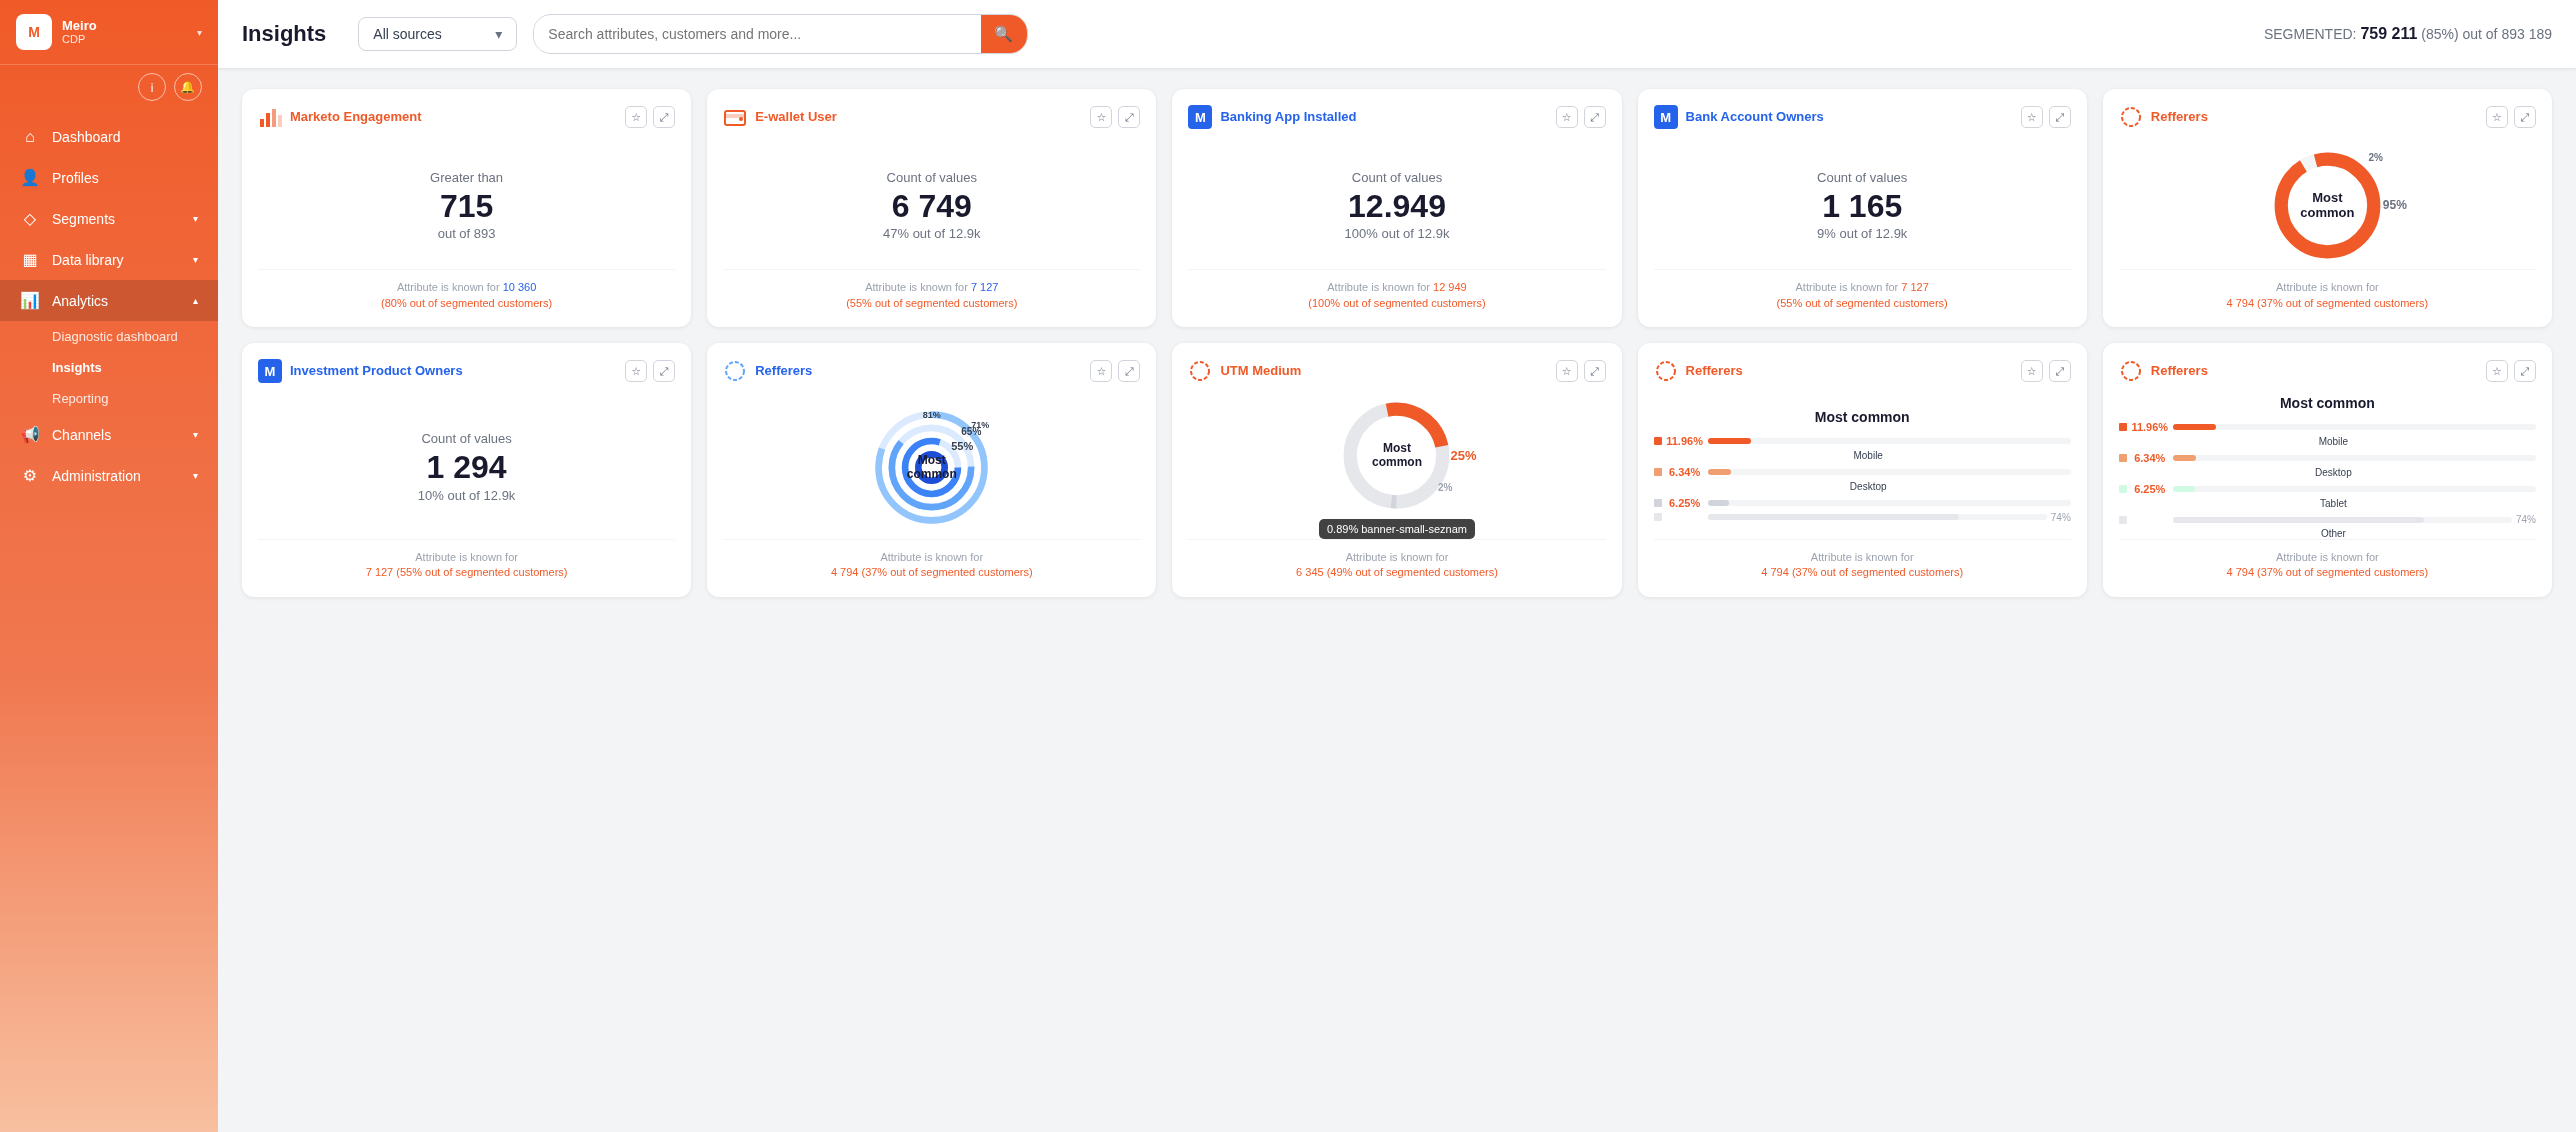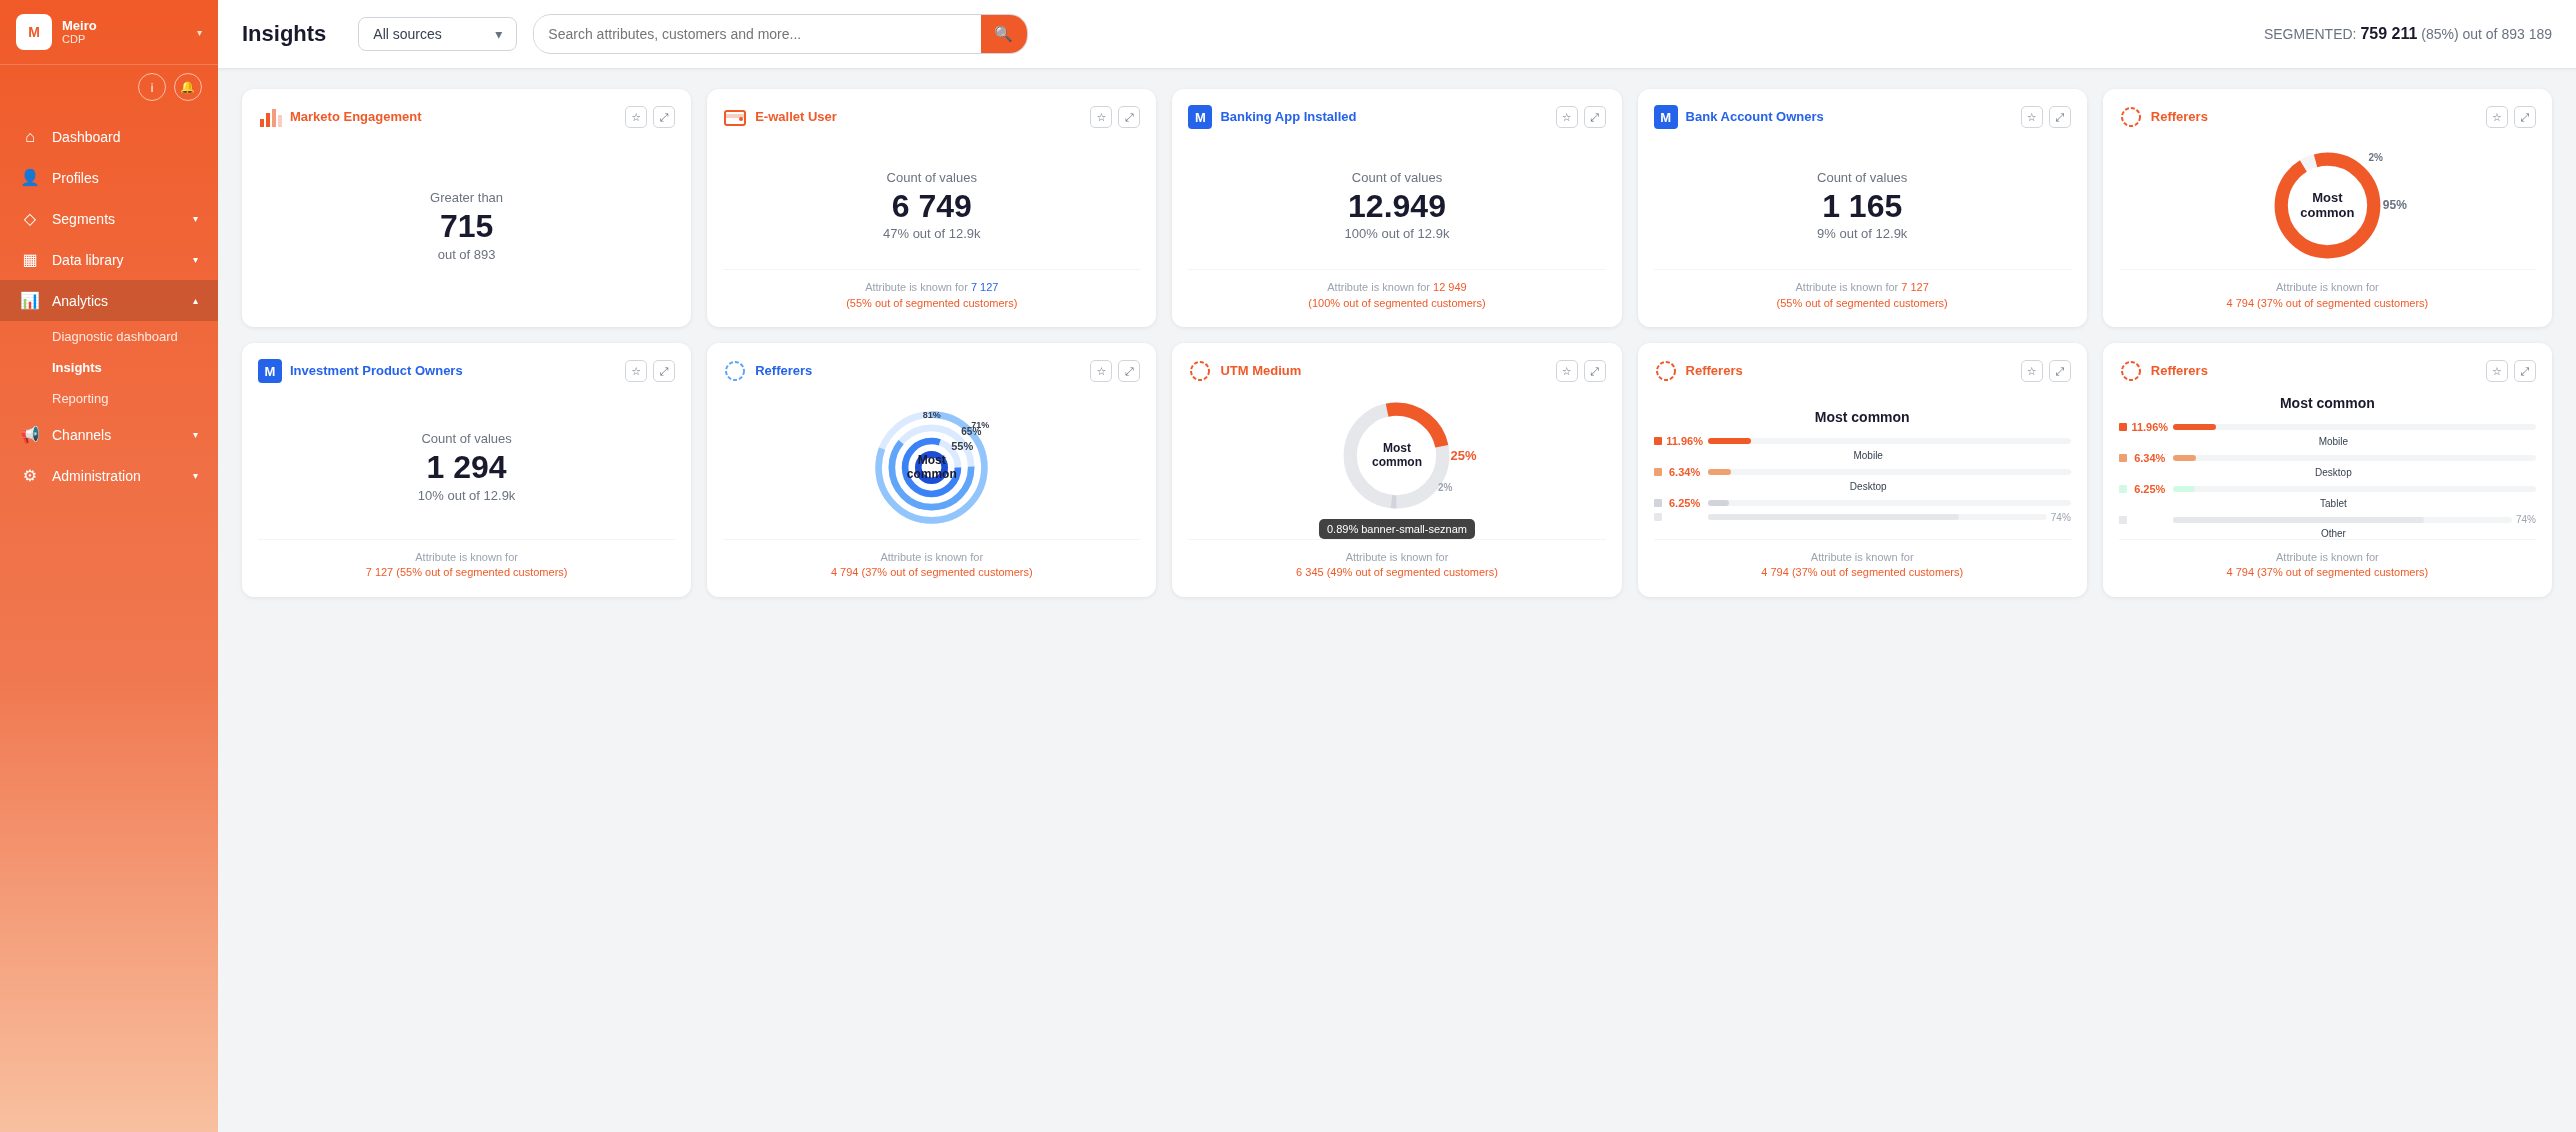--- a/index.html
+++ b/index.html
@@ -309,20 +309,24 @@
           <span class="card-title orange">Marketo Engagement</span>
           <div class="card-actions">
             <button class="card-action-btn">☆</button>
             <button class="card-action-btn">⤢</button>
           </div>
         </div>
         <div class="card-body">
           <div class="card-label">Greater than</div>
           <div class="card-number">715</div>
           <div class="card-sub">out of 893</div>
+        </div>
+        <div class="card-footer">
+          Attribute is known for <a href="#">10 360</a><br>
+          <a href="#" style="color:#f05a28">(80% out of segmented customers)</a>
         </div>
       </div>
 
       <div class="card">
         <div class="card-header">
           <svg class="card-icon" viewBox="0 0 24 24">
             <rect x="2" y="6" width="20" height="14" rx="2" fill="none" stroke="#f05a28" stroke-width="2"></rect>
             <rect x="2" y="9" width="20" height="4" fill="#f05a28" opacity="0.3"></rect>
             <circle cx="18" cy="14" r="2" fill="#f05a28"></circle>
           </svg>

